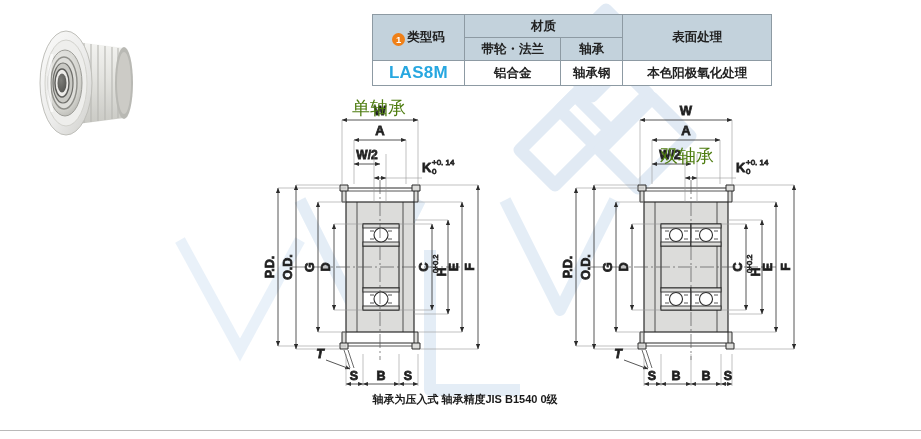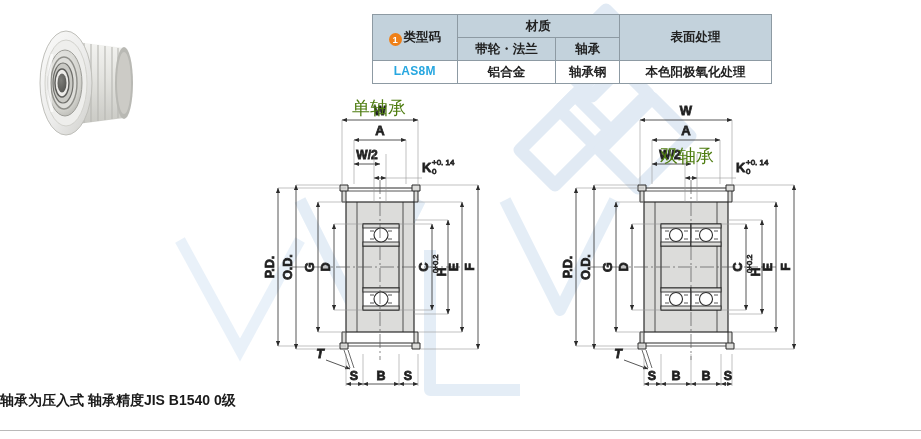--- a/index.html
+++ b/index.html
@@ -53,21 +53,21 @@
     padding: 2px 3px;
     height: 18px;
     line-height: 1.15;
     color: #222;
   }
   .spec-table .hd {
     background: #c3d2dc;
   }
   .spec-table .code-cell {
     color: #27a7e0;
-    font-size: 12px;
+    font-size: 17px;
     letter-spacing: .3px;
   }
   .bullet {
     display: inline-block;
     width: 13px;
     height: 13px;
     border-radius: 50%;
     background: #ef8018;
     color: #fff;
     font-size: 9.5px;
@@ -93,24 +93,25 @@
     color: #4d7c0f;
     white-space: nowrap;
     z-index: 3;
   }
   .title-single { left: 352px; top: 96px; }
   .title-double { left: 660px; top: 96px; margin-top: 48px; }
 
   
   .caption {
     position: absolute;
-    left: 0;
+    left: 9px;
     right: 0;
     top: 392px;
-    font-size: 14px;
+    text-align: center;
+    font-size: 11px;
     font-weight: bold;
     color: #1a1a1a;
     z-index: 3;
   }
   .bottom-rule {
     position: absolute;
     left: 0;
     top: 430px;
     width: 921px;
     height: 1px;

